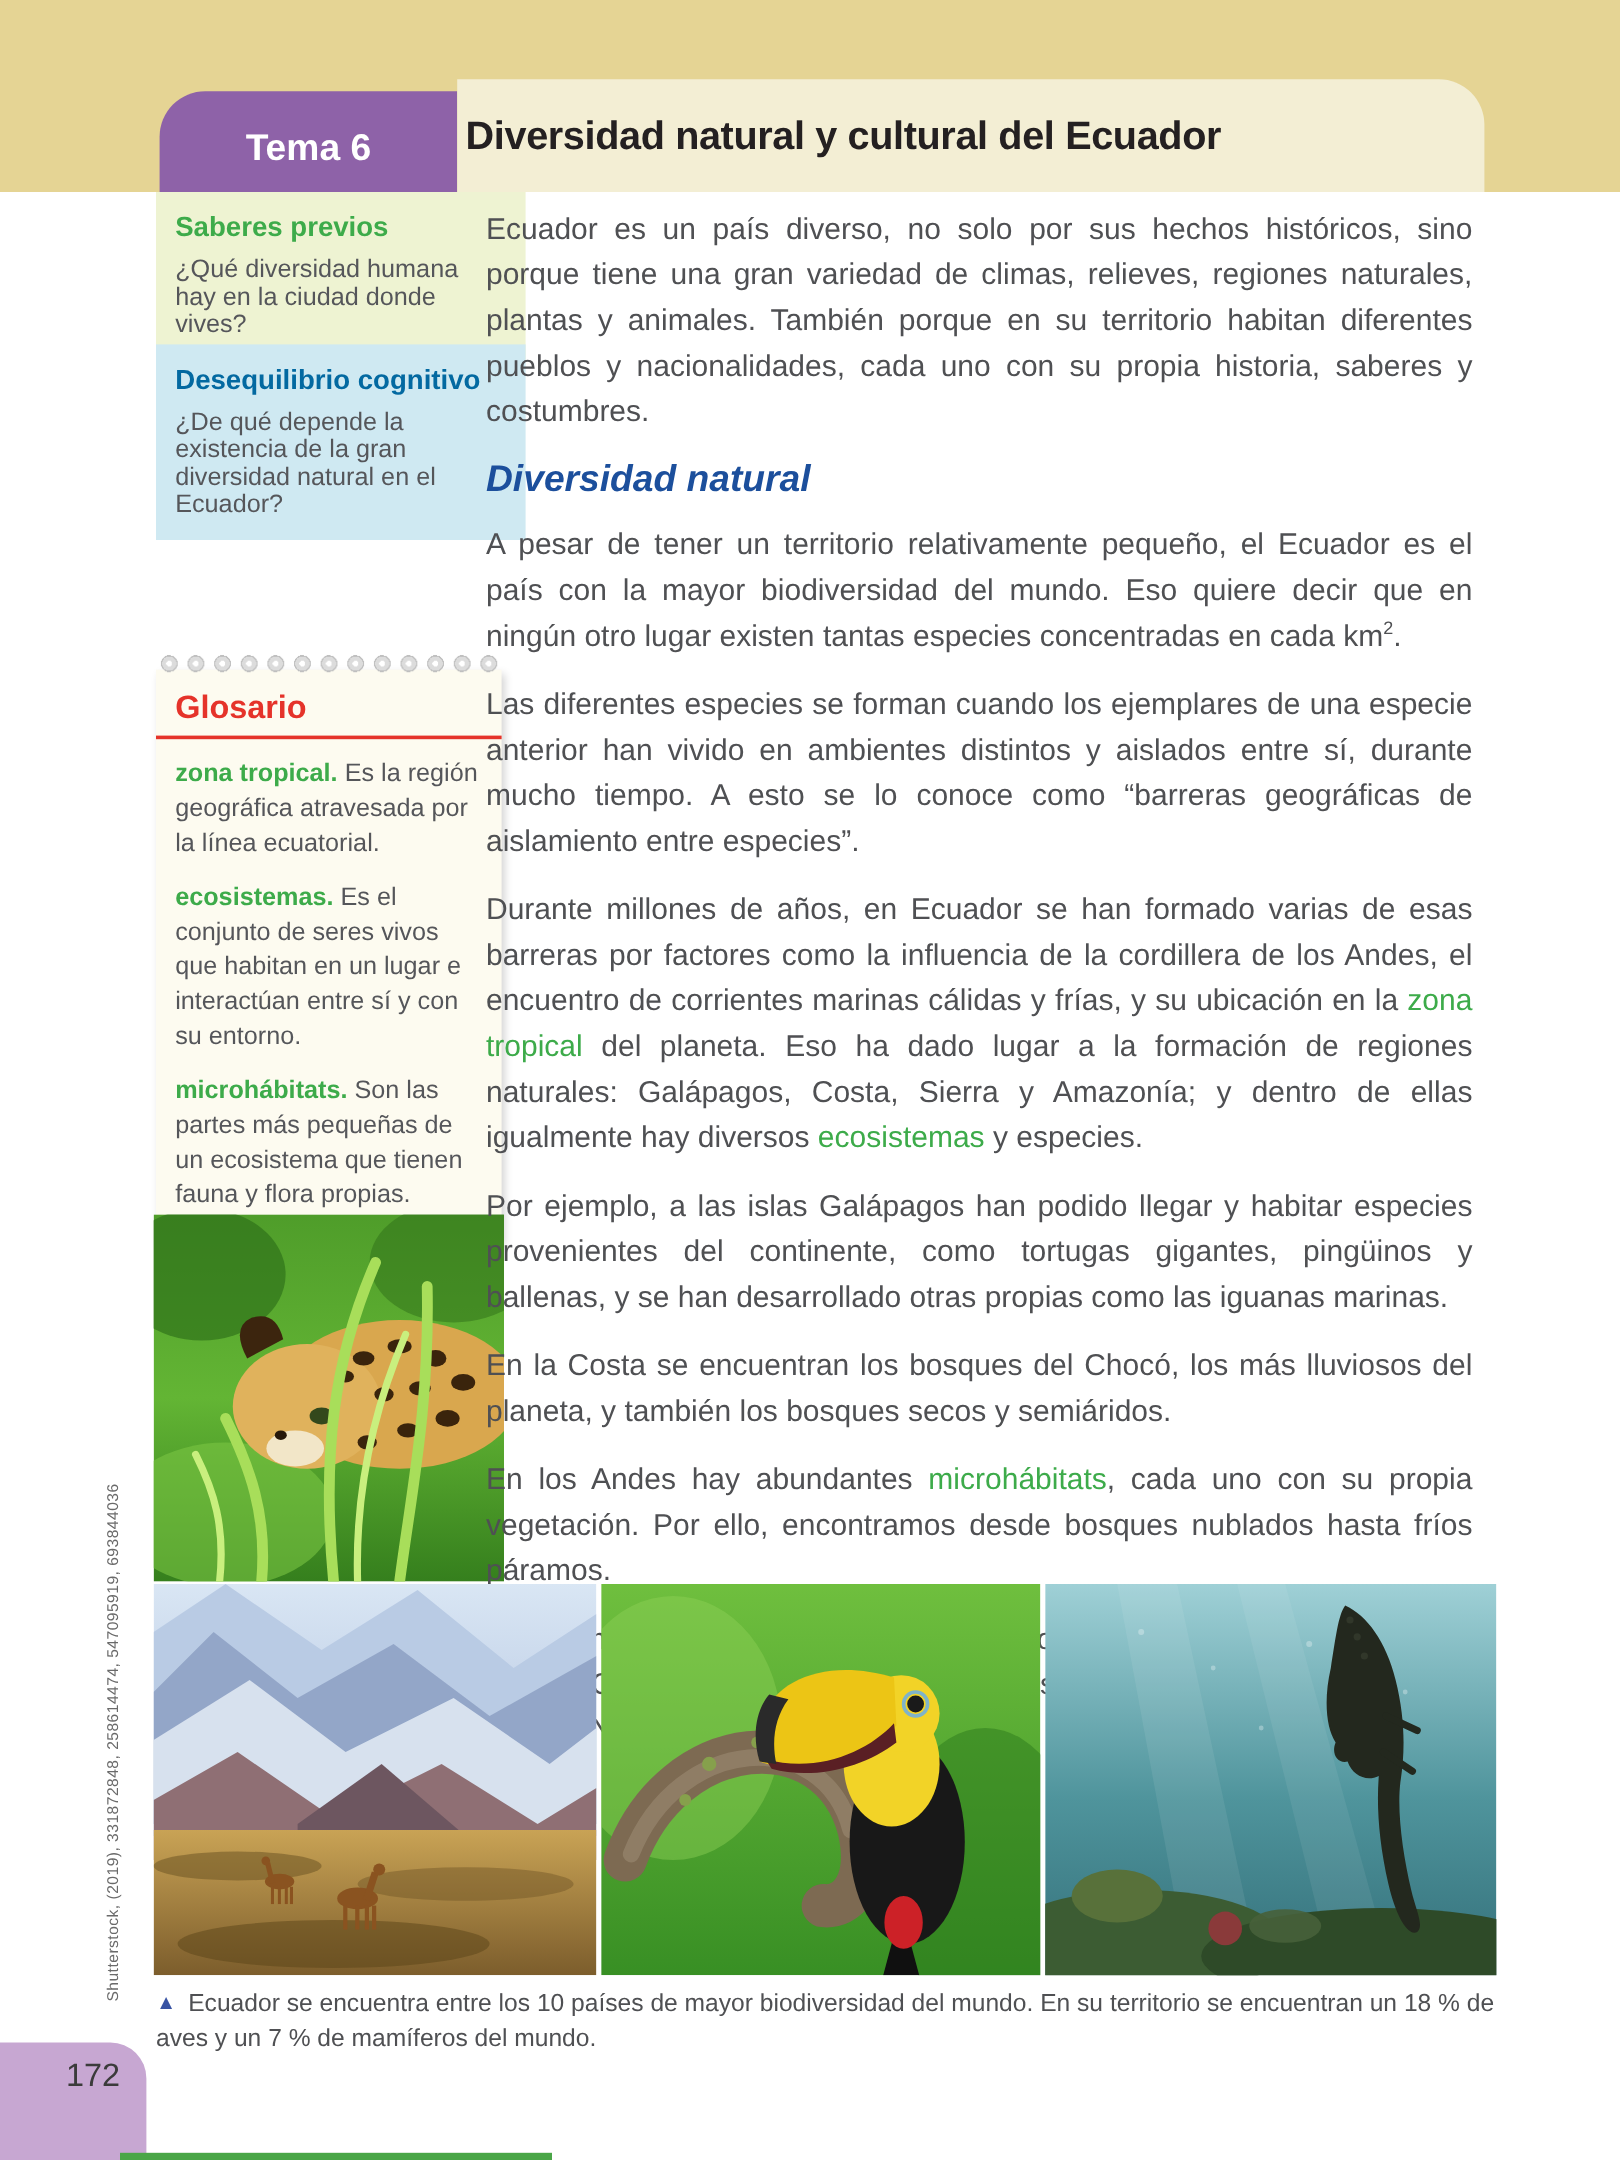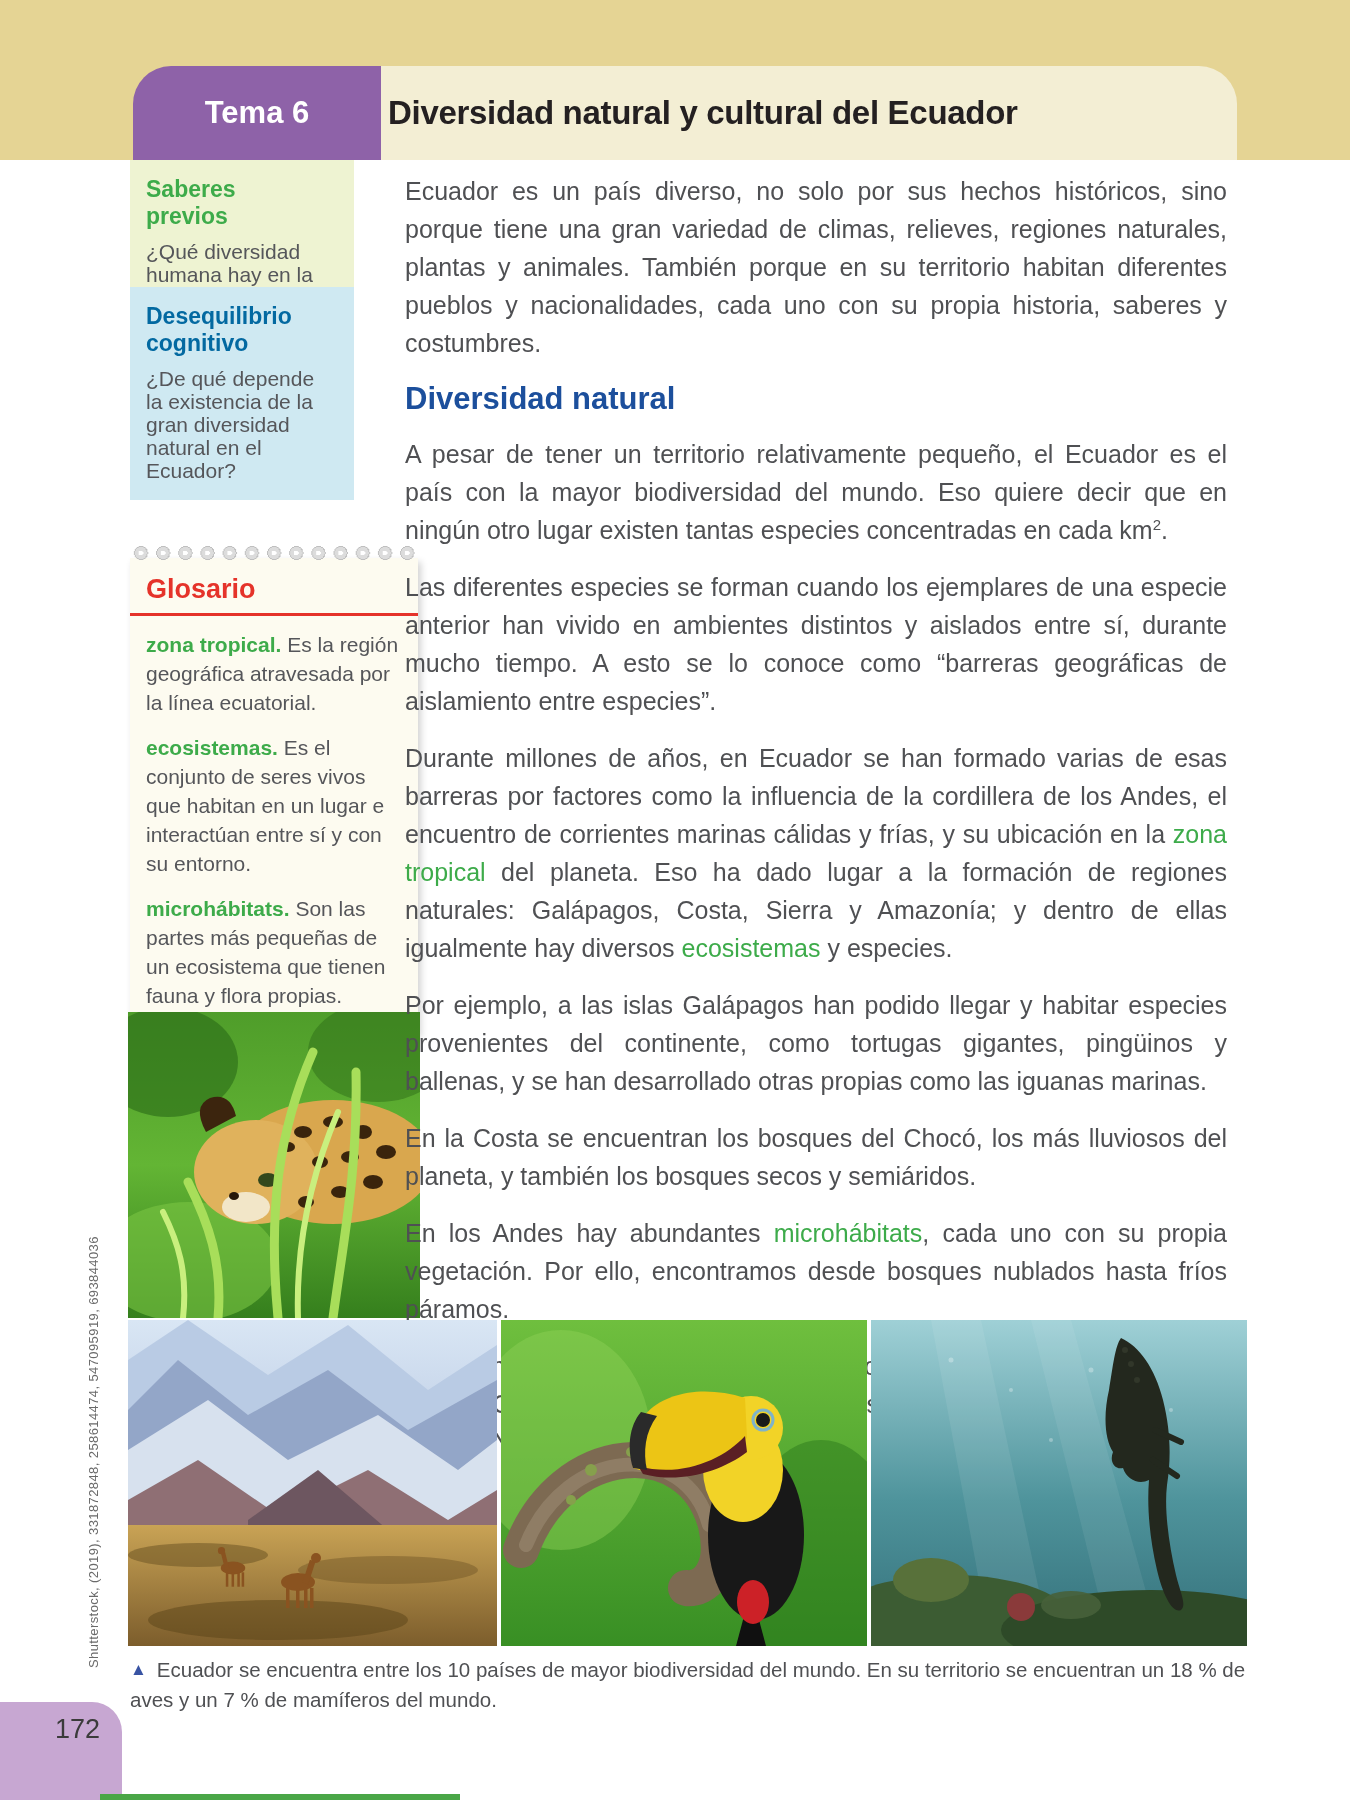--- a/index.html
+++ b/index.html
@@ -6,34 +6,34 @@
   html,body { background:#ffffff; }
   #page {
     position:relative; width:1350px; height:1800px; overflow:hidden;
     background:#ffffff;
     font-family:"Liberation Sans", sans-serif;
     color:#4f5053;
   }
   
   .top-band { position:absolute; left:0; top:0; width:1350px; height:160px; background:#e5d494; }
   .tema-tab {
-    position:absolute; left:133px; top:66px; width:248px; height:94px;
+    position:absolute; left:133px; top:76px; width:248px; height:94px;
     background:#8e62a8; border-radius:38px 0 0 0;
     display:flex; align-items:center; justify-content:center;
   }
   .tema-tab span { color:#ffffff; font-size:31px; font-weight:bold; }
   .title-bar {
     position:absolute; left:381px; top:66px; width:856px; height:94px;
     background:#f3eed4; border-radius:0 38px 0 0;
     display:flex; align-items:center; padding-left:7px;
   }
   .title-bar h1 { color:#242021; font-size:33px; font-weight:bold; letter-spacing:-0.3px; }
 
   
-  .side-box { position:absolute; left:130px; width:224px; padding:16px 33px 18px 16px; }
+  .side-box { position:absolute; left:130px; width:308px; padding:16px 33px 18px 16px; }
   .side-box h2 { font-size:23px; font-weight:bold; margin-bottom:10px; }
   .side-box p { font-size:21px; line-height:23px; color:#55565a; }
   .box-saberes { top:160px; background:#eef3d2; }
   .box-saberes h2 { color:#3dab4a; }
   .box-deseq { top:287px; background:#cfe9f2; }
   .box-deseq h2 { color:#0369a1; }
 
   .glossary-wrap { position:absolute; left:130px; top:545px; width:288px; }
   .binding-dots {
     height:16px; width:100%; margin-bottom:-3px; position:relative; z-index:2;
@@ -47,21 +47,21 @@
   }
   .glossary-box h2 { color:#e5332a; font-size:27px; font-weight:bold; margin-bottom:8px; }
   .glossary-rule { height:3px; background:#e5332a; margin:0 -16px 14px -16px; }
   .glossary-box p { font-size:21px; line-height:29px; color:#55565a; margin-bottom:16px; }
   .glossary-box p:last-child { margin-bottom:0; }
   .gterm { color:#3dab4a; font-weight:bold; }
 
   
   .main-col { position:absolute; left:405px; top:172px; width:822px; }
   .main-col p { font-size:25px; line-height:38px; text-align:justify; color:#4f5053; margin-bottom:19px; }
-  .main-col h2 { color:#1c4f9c; font-size:31px; font-weight:bold; margin:6px 0 18px 0; }
+  .main-col h2 { color:#1c4f9c; font-size:31px; font-weight:bold; margin:6px 0 18px 0;font-style:italic; }
   .term-green { color:#3dab4a; }
   .main-col sup { font-size:15px; line-height:0; }
 
   
   .photo { display:block; }
   .ocelot { position:absolute; left:128px; top:1012px; width:292px; height:306px; }
   .photo-row { position:absolute; left:128px; top:1320px; width:1119px; height:326px; display:flex; gap:4px; }
   .photo-row svg { height:326px; }
 
   .credit {

